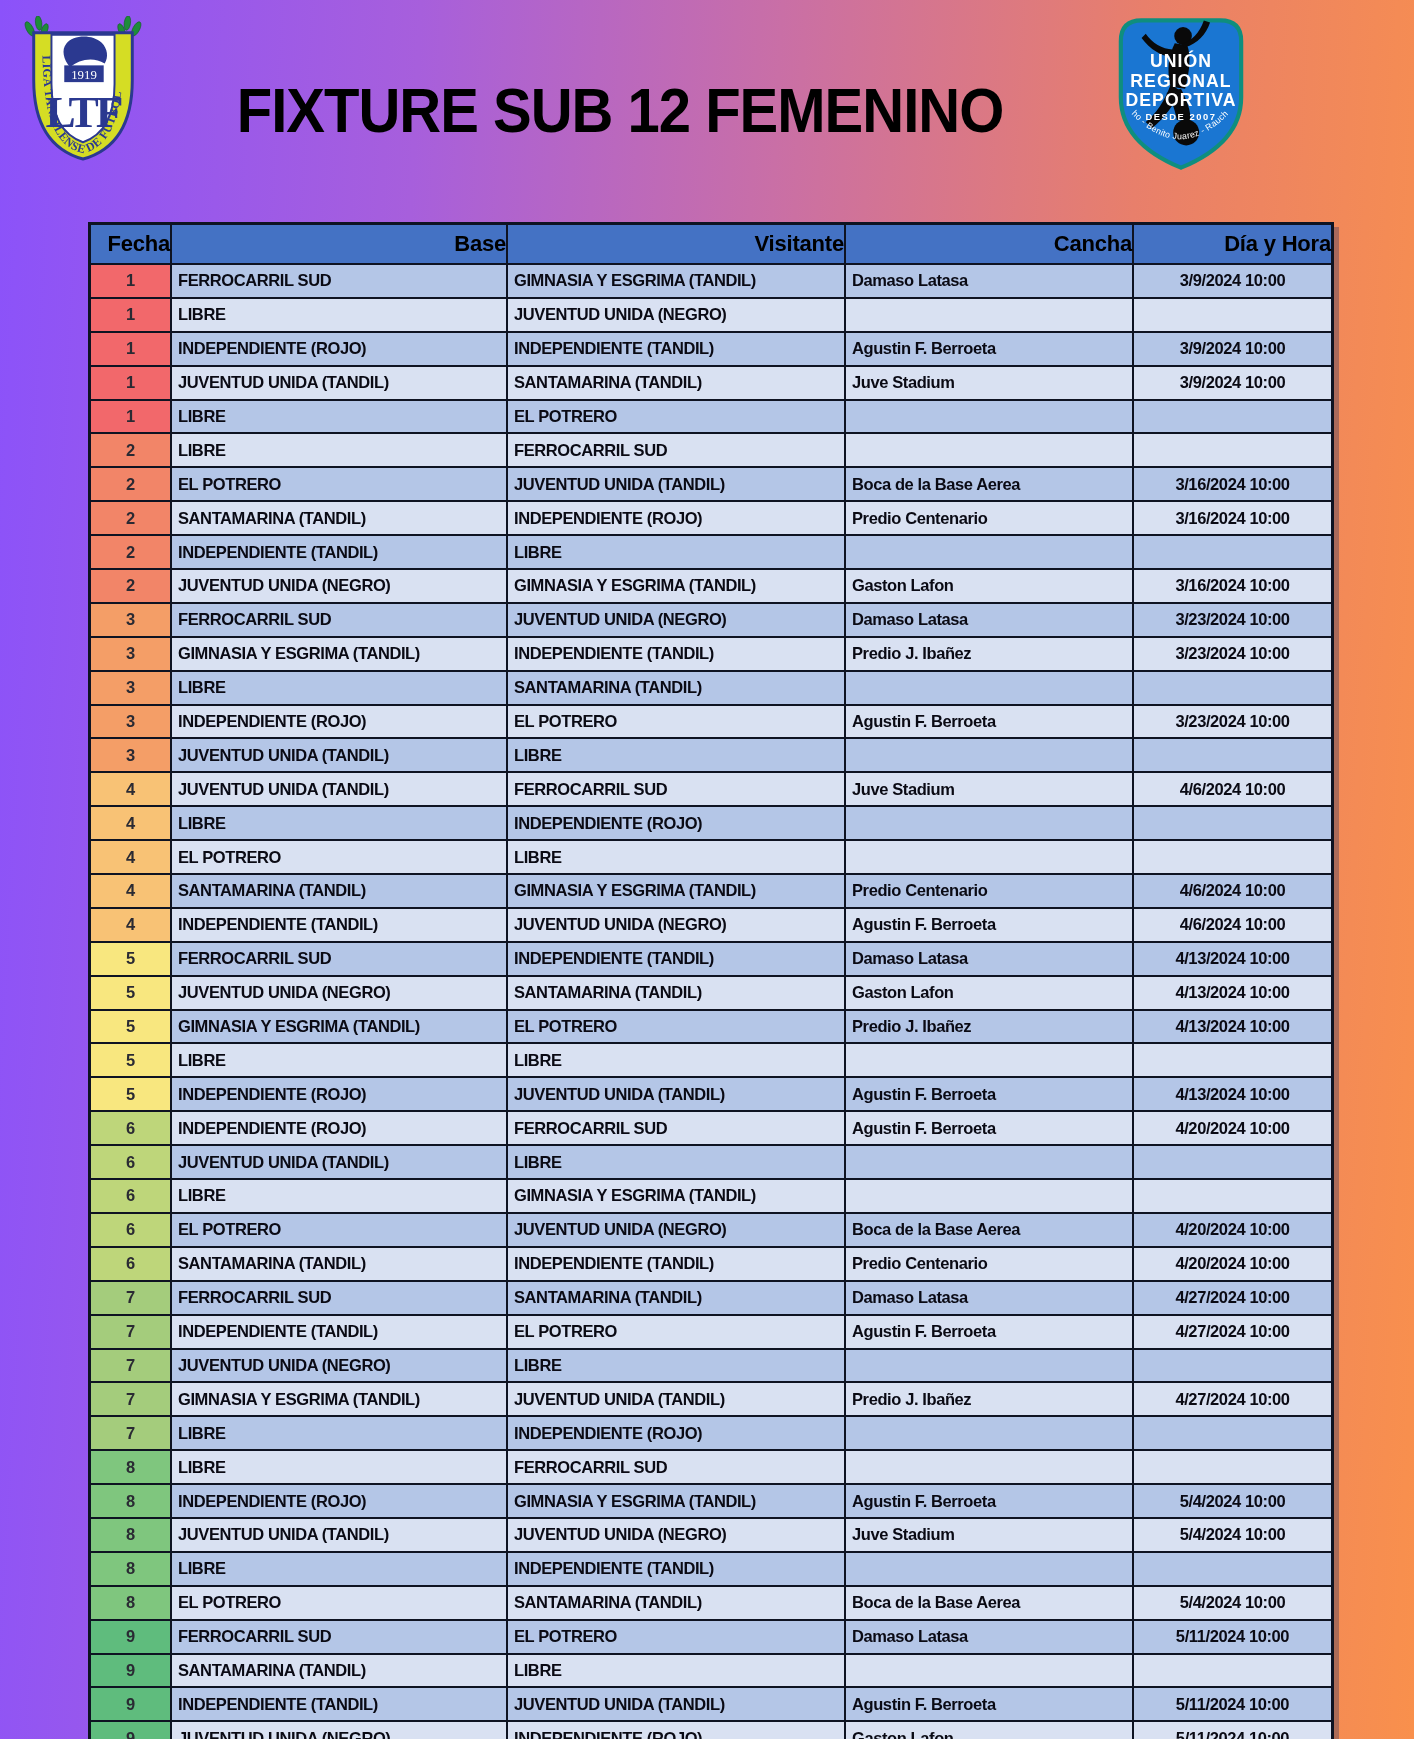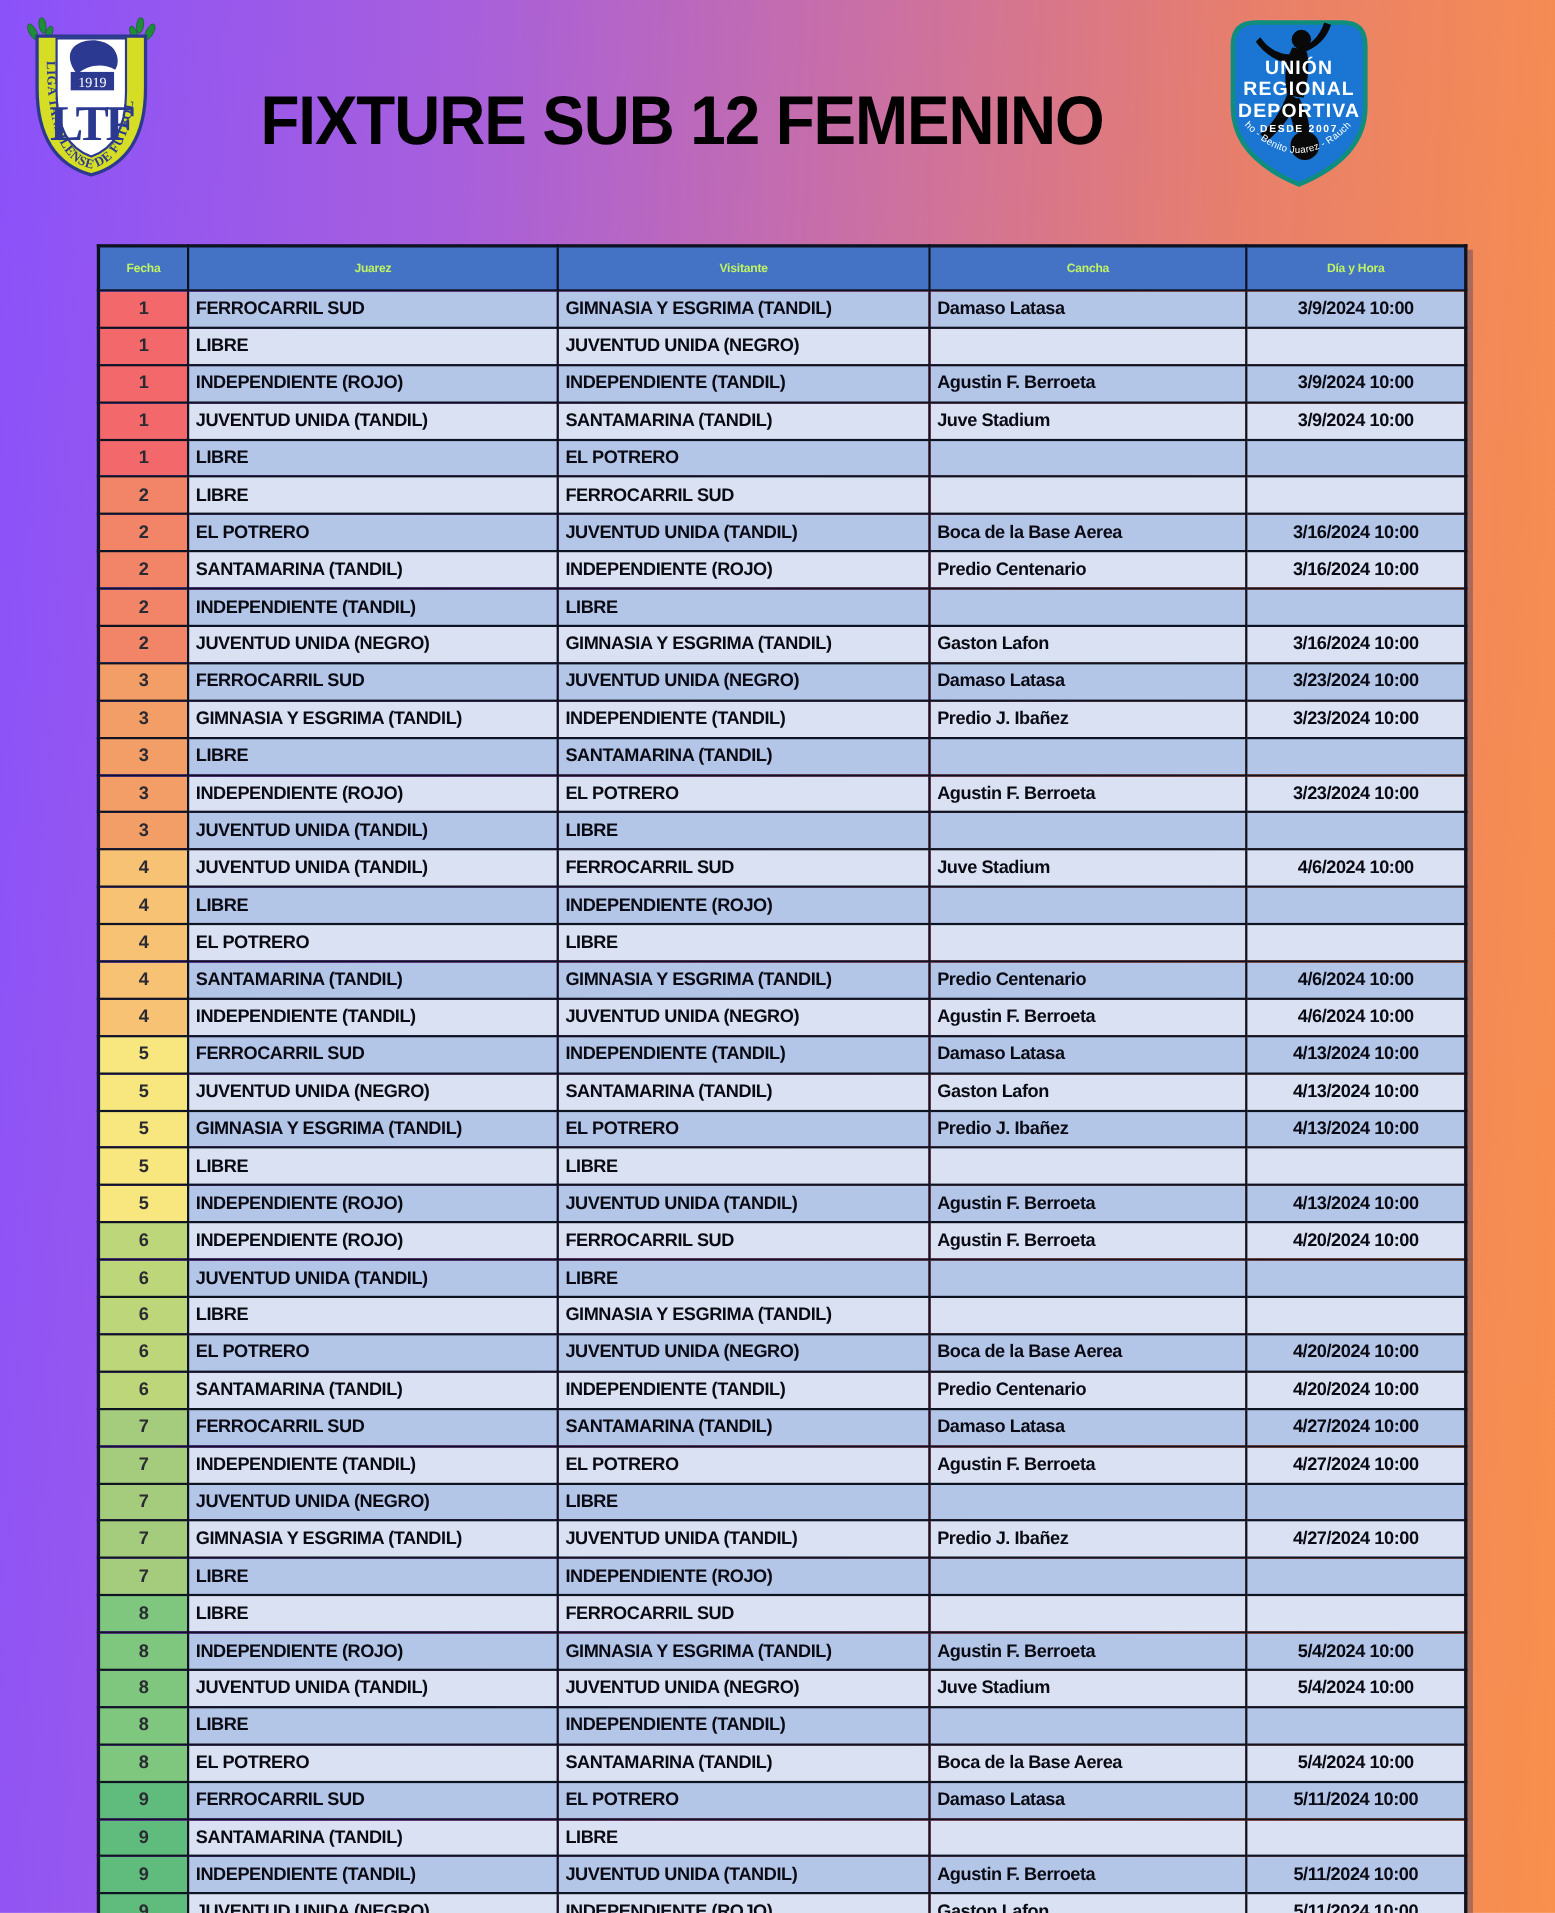--- a/index.html
+++ b/index.html
@@ -16,22 +16,22 @@
   .logo{position:absolute;}
   .logo-left{left:14px;top:16px;}
   .logo-right{left:1108px;top:10px;}
   table.fixture{
     position:absolute;left:88px;top:222px;width:1232px;
     border-collapse:collapse;table-layout:fixed;
     border:3px solid #0e1322;
     box-shadow:5px 5px 0 rgba(35,45,95,0.35);
   }
   th{
-    background:#4472c4;color:#bef264;font-size:11px;font-weight:bold;
-    height:38px;border:2px solid #0e1322;text-align:center;letter-spacing:-0.2px;
+    background:#4472c4;color:#000000;font-size:22px;font-weight:bold;
+    height:38px;border:2px solid #0e1322;text-align:right;letter-spacing:-0.2px;
     padding:0;
   }
   td{
     height:31.9px;border:2px solid #0e1322;
     font-size:16.5px;font-weight:bold;color:#0a0a14;
     padding:0 2px 0 6px;letter-spacing:-0.4px;white-space:nowrap;overflow:hidden;
   }
   tr.dark td{background:#b4c6e7;}
   tr.light td{background:#d9e1f2;}
   td.col-0{text-align:center;padding:0;color:#2a2a33;}
@@ -98,21 +98,21 @@
   <text x="70" y="106" text-anchor="middle" font-family="Liberation Sans, sans-serif" font-size="9" font-weight="bold" fill="#ffffff" letter-spacing="1.5">DESDE 2007</text>
   <text font-family="Liberation Sans, sans-serif" font-size="8.5" fill="#ffffff" letter-spacing="0.3">
     <textPath href="#cities-path" startOffset="50%" text-anchor="middle">Ayacucho - Benito Juarez - Rauch - Tandil</textPath>
   </text>
 </svg>
 
 <table class="fixture">
   <thead>
     <tr id="header-row">
         <th class="col-0">Fecha</th>
-        <th class="col-1">Juarez</th>
+        <th class="col-1">Base</th>
         <th class="col-2">Visitante</th>
         <th class="col-3">Cancha</th>
         <th class="col-4">Día y Hora</th>
       </tr>
   </thead>
   <tbody id="fixture-body">
       <tr class="dark">
         <td class="col-0" style="background: rgb(242, 104, 107);">1</td>
         <td class="col-1">FERROCARRIL SUD</td>
         <td class="col-2">GIMNASIA Y ESGRIMA (TANDIL)</td>

